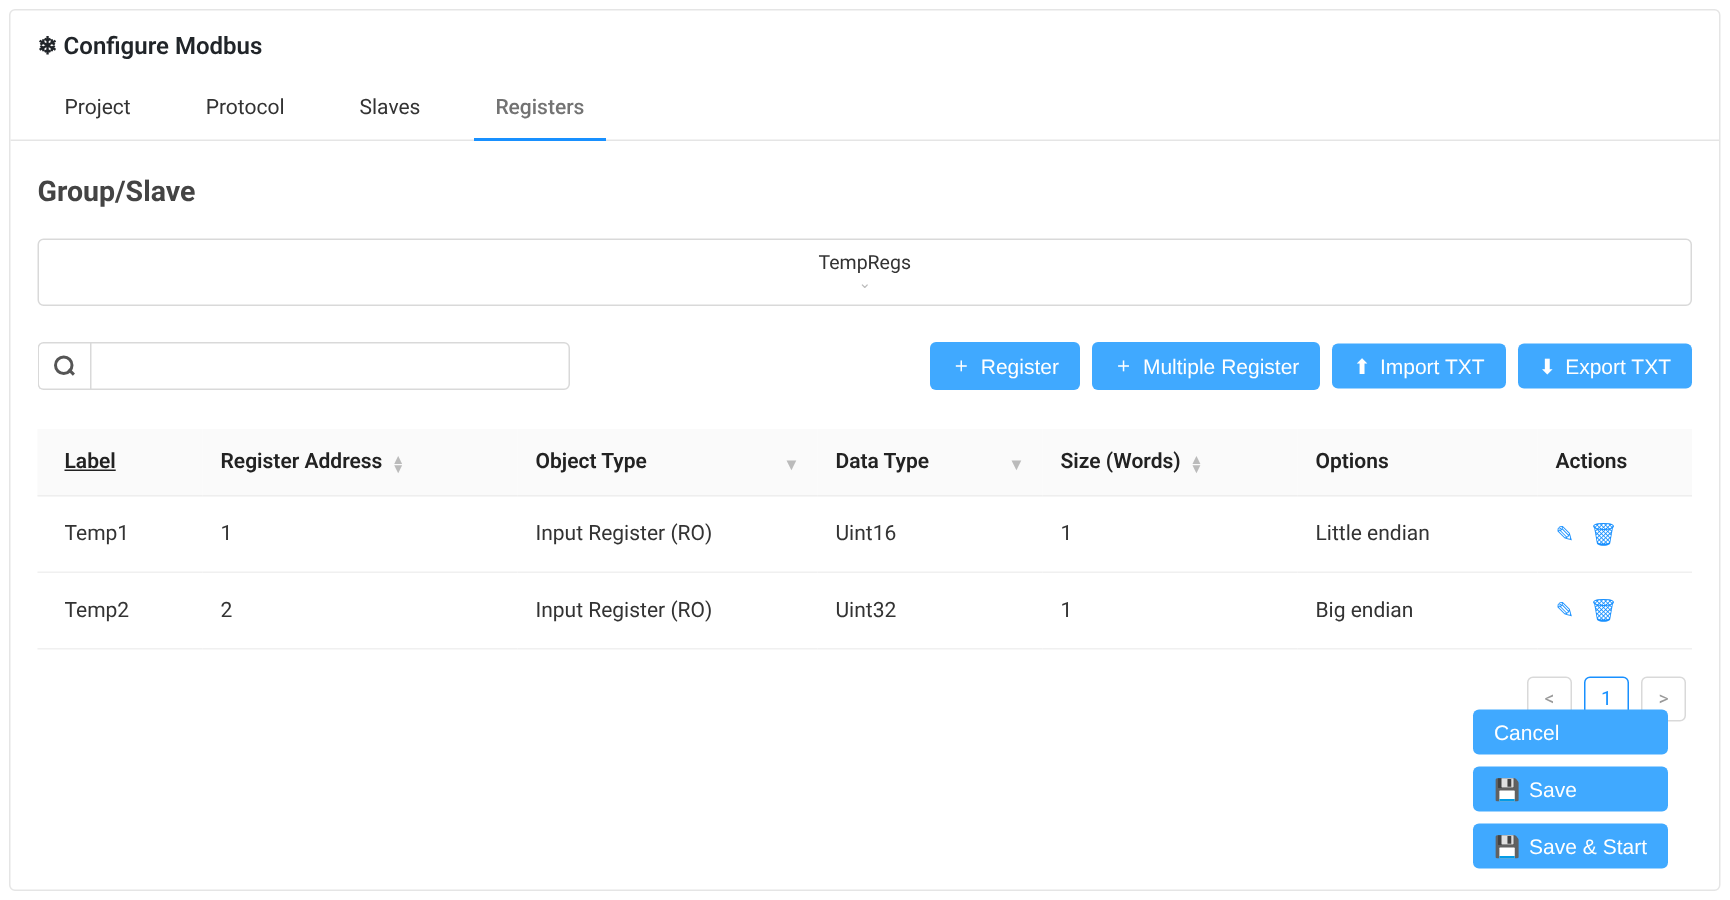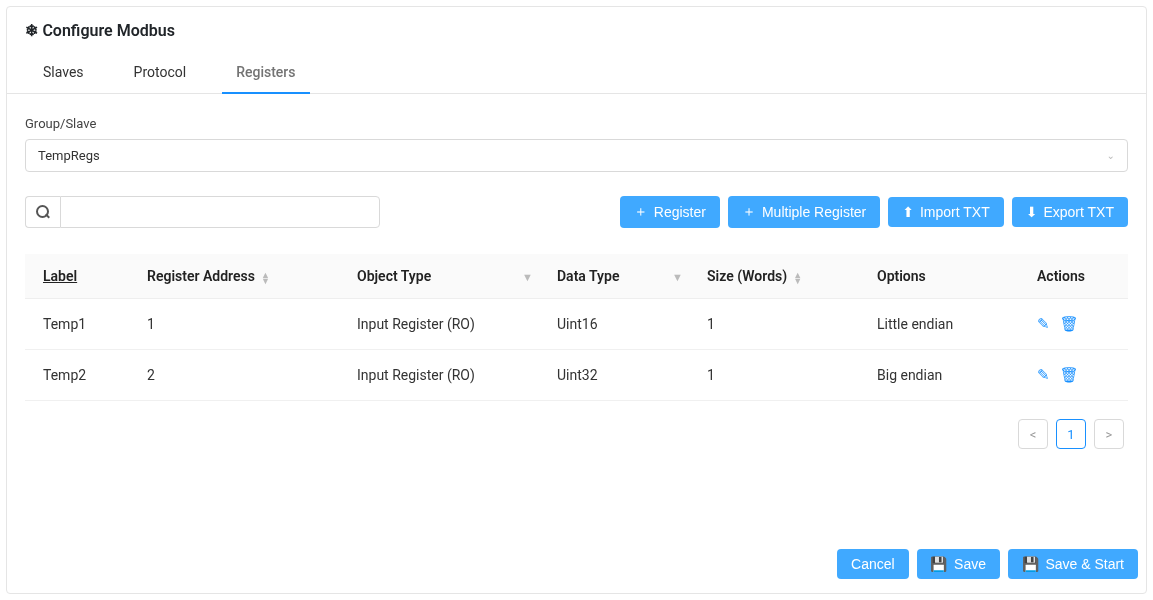--- a/index.html
+++ b/index.html
@@ -49,36 +49,38 @@
   .tab.active {
     color: #737373;
     border-bottom: 2px solid #1890ff;
     margin-bottom: -1px;
     font-weight: 500;
   }
   .content {
     padding: 22px 18px 18px 18px;
   }
   .field-label {
-    font-size: 13px;
+    font-size: 19px;
     color: #444;
-    margin-bottom: 8px;
+    margin-bottom: 20px;
+    font-weight: bold;
   }
   .select {
     width: 100%;
     border: 1px solid #d9d9d9;
     border-radius: 4px;
     padding: 8px 12px;
     font-size: 13px;
     color: #333;
     display: flex;
     justify-content: space-between;
     align-items: center;
     background: #fff;
     cursor: pointer;
+    flex-direction: column;
   }
   .select .chev {
     color: #bbb;
     font-size: 10px;
   }
   .toolbar {
     display: flex;
     justify-content: space-between;
     align-items: center;
     margin-top: 24px;
@@ -184,23 +186,24 @@
     color: #999;
     font-size: 13px;
   }
   .page-btn.active {
     border-color: #1890ff;
     color: #1890ff;
   }
   .footer {
     position: absolute;
     bottom: 14px;
-    right: 8px;
+    right: 34px;
     display: flex;
     gap: 8px;
+    flex-direction: column;
   }
   
   .annotation {
     position: absolute;
     pointer-events: none;
   }
   .search-glyph {
     width: 14px; height: 14px; display: inline-block; position: relative;
   }
   .search-glyph::before {
@@ -218,22 +221,23 @@
 <div class="panel">
 
   <div class="panel-header">
     <div class="title-row">
       <span class="gear-icon">❄</span>
       <span>Configure Modbus</span>
     </div>
   </div>
 
   <div class="tabs">
+    <div class="tab">Project</div>
+    <div class="tab">Protocol</div>
     <div class="tab">Slaves</div>
-    <div class="tab">Protocol</div>
     <div class="tab active">Registers</div>
   </div>
 
   <div class="content">
 
     <div class="field-label">Group/Slave</div>
     <div class="select">
       <span>TempRegs</span>
       <span class="chev">⌄</span>
     </div>

